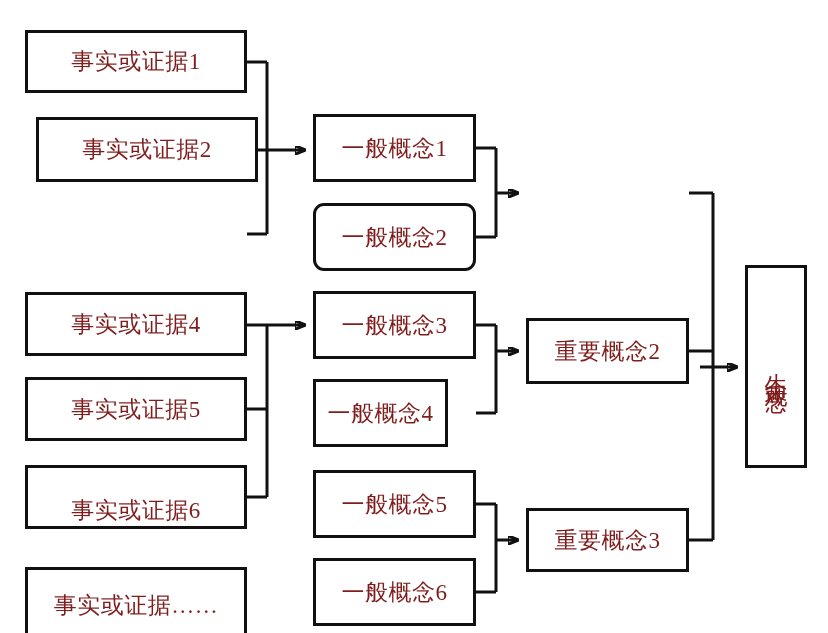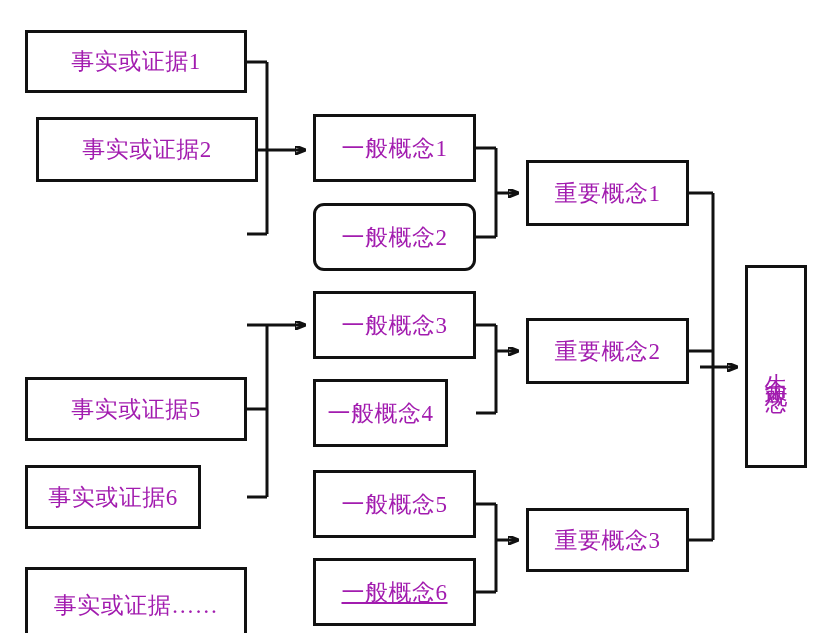--- a/index.html
+++ b/index.html
@@ -6,21 +6,21 @@
   body{font-family:"Liberation Serif","DejaVu Serif",serif;}
   #canvas{position:relative;width:828px;height:633px;background:#ffffff;overflow:hidden;}
   .node{
     position:absolute;
     border:3px solid #111111;
     background:#ffffff;
     box-sizing:border-box;
     display:flex;
     align-items:center;
     justify-content:center;
-    color:#a21caf;
+    color:#7f1d1d;
     letter-spacing:0.5px;
   }
   .node.evidence{font-size:23px;}
   .node.general{font-size:23px;}
   .node.important{font-size:23px;}
   .node.core{
     font-size:23px;
     writing-mode:vertical-rl;
     text-orientation:upright;
     letter-spacing:6px;
@@ -86,24 +86,27 @@
       <line x1="700" y1="367" x2="737" y2="367" marker-end="url(#arrow)"></line>
     </g>
   </svg>
 
   <div class="node evidence" style="left:25px;top:30px;width:222px;height:63px;">
     <span>事实或证据1</span>
   </div>
   <div class="node evidence" style="left:25px;top:117px;width:222px;height:65px;margin-left:11px;">
     <span>事实或证据2</span>
   </div>
+  <div class="node evidence" style="left:25px;top:292px;width:222px;height:64px;">
+    <span>事实或证据4</span>
+  </div>
   <div class="node evidence" style="left:25px;top:377px;width:222px;height:64px;">
     <span>事实或证据5</span>
   </div>
-  <div class="node evidence" style="left:25px;top:465px;width:176px;height:64px;">
+  <div class="node evidence" style="left:25px;top:465px;width:222px;height:64px;align-items:flex-end;">
     <span>事实或证据6</span>
   </div>
   <div class="node evidence" style="left:25px;top:567px;width:222px;height:76px;">
     <span>事实或证据……</span>
   </div>
 
   <div class="node general" style="left:313px;top:114px;width:163px;height:68px;">
     <span>一般概念1</span>
   </div>
   <div class="node general" style="left:313px;top:203px;width:163px;height:68px;border-radius:11px;">
@@ -111,27 +114,24 @@
   </div>
   <div class="node general" style="left:313px;top:291px;width:163px;height:68px;align-items:center;">
     <span>一般概念3</span>
   </div>
   <div class="node general" style="left:313px;top:379px;width:135px;height:68px;">
     <span>一般概念4</span>
   </div>
   <div class="node general" style="left:313px;top:470px;width:163px;height:68px;text-align:right;">
     <span>一般概念5</span>
   </div>
-  <div class="node general" style="left:313px;top:558px;width:163px;height:68px;text-decoration:underline;">
+  <div class="node general" style="left:313px;top:558px;width:163px;height:68px;">
     <span>一般概念6</span>
   </div>
 
-  <div class="node important" style="left:526px;top:160px;width:163px;height:66px;">
-    <span>重要概念1</span>
-  </div>
   <div class="node important" style="left:526px;top:318px;width:163px;height:66px;">
     <span>重要概念2</span>
   </div>
   <div class="node important" style="left:526px;top:508px;width:163px;height:64px;">
     <span>重要概念3</span>
   </div>
 
   <div class="node core" style="left:745px;top:265px;width:62px;height:203px;">
     <span>生命观念</span>
   </div>

